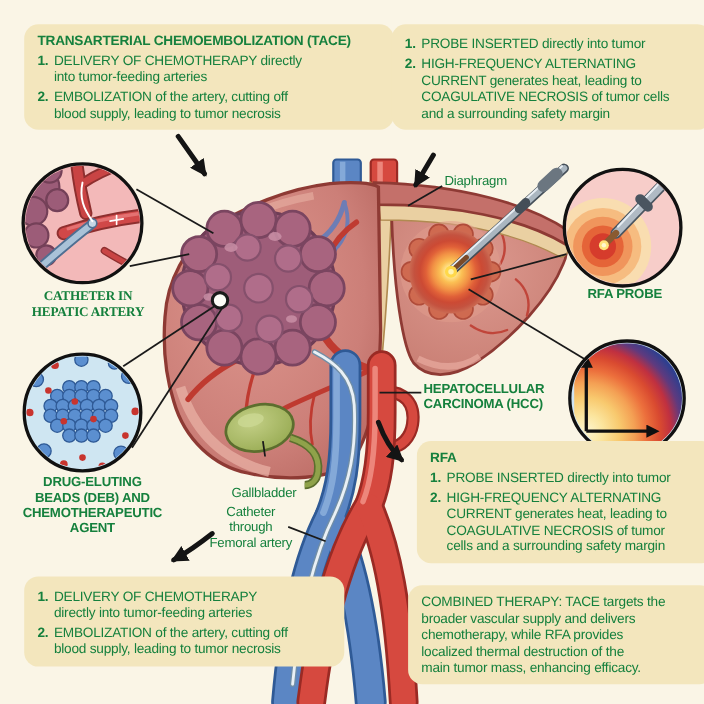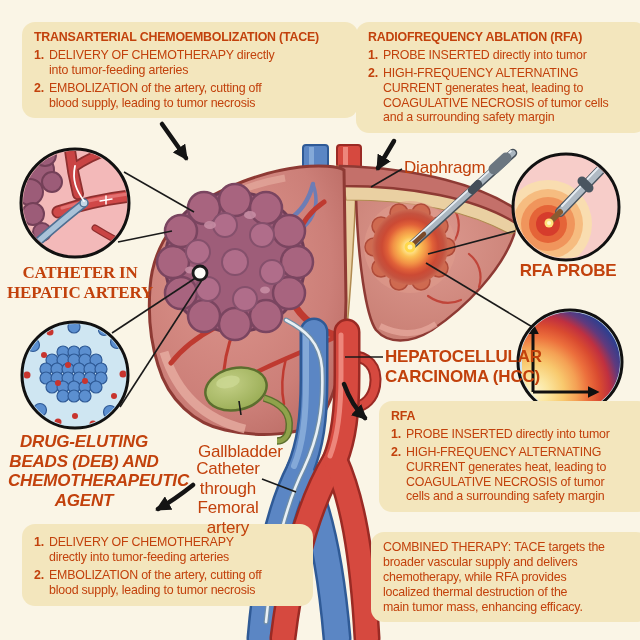--- a/index.html
+++ b/index.html
@@ -1,32 +1,32 @@
 <!DOCTYPE html>
 <html><head>
 <meta charset="utf-8">
 <style>
   html,body{margin:0;padding:0;}
   #stage{
     position:relative;width:640px;height:640px;overflow:hidden;
     background:#faf5e6;
-    font-family:"Liberation Sans",sans-serif;color:#c2410c;
+    font-family:"Liberation Sans",sans-serif;color:#15803d;
   }
   #art{position:absolute;left:0;top:0;z-index:1;}
   .panel{
     position:absolute;z-index:3;background:#f3e6bd;border-radius:13px;
     padding:8px 12px;font-size:12.4px;line-height:1.2;letter-spacing:-0.2px;
   }
   .ptitle{font-weight:700;margin-bottom:2px;white-space:pre-line;}
   .li{display:flex;margin-top:3px;}
   .num{width:15px;flex:none;font-weight:700;}
   .txt{flex:1;white-space:pre-line;}
   .b{font-weight:400;}
   .lbl{
-    position:absolute;z-index:3;font-size:17px;line-height:1.16;
+    position:absolute;z-index:3;font-size:12px;line-height:1.16;
     white-space:pre-line;letter-spacing:-0.2px;
   }
   .bold{font-weight:700;}
   .ctr{text-align:center;}
 </style>
 </head>
 <body>
 
 <div id="stage">
 
@@ -385,21 +385,20 @@
         </div>
         <div class="li">
           <span class="num">2.</span>
           <span class="txt"><span class="b">EMBOLIZATION</span><span> of the artery, cutting off
 blood supply, leading to tumor necrosis</span></span>
         </div>
       </div>
   </div>
 
   <div class="panel" style="left:356px;top:22px;width:267px;">
-    <div class="ptitle">RADIOFREQUENCY ABLATION (RFA)</div>
     <div>
         <div class="li">
           <span class="num">1.</span>
           <span class="txt"><span class="b">PROBE INSERTED</span><span> directly into tumor</span></span>
         </div>
         <div class="li">
           <span class="num">2.</span>
           <span class="txt"><span class="b">HIGH-FREQUENCY ALTERNATING
 CURRENT</span><span> generates heat, leading to
 </span><span class="b">COAGULATIVE NECROSIS</span><span> of tumor cells
@@ -443,21 +442,21 @@
   <div class="panel" style="left:371px;top:532px;width:254px;">
     <div class="txt"><span class="b">COMBINED THERAPY:</span><span> TACE targets the
 broader vascular supply and delivers
 chemotherapy, while RFA provides
 localized thermal destruction of the
 main tumor mass, enhancing efficacy.</span></div>
   </div>
 
   <div class="lbl bold ctr" style="left:5px;top:263px;width:150px;font-family:Liberation Serif, serif;">CATHETER IN
 HEPATIC ARTERY</div>
-  <div class="lbl bold ctr" style="left:8px;top:432px;width:152px;font-style:italic;">DRUG-ELUTING
+  <div class="lbl bold ctr" style="left:8px;top:432px;width:152px;">DRUG-ELUTING
 BEADS (DEB) AND
 CHEMOTHERAPEUTIC
 AGENT</div>
   <div class="lbl" style="left:404px;top:158px;">Diaphragm</div>
   <div class="lbl bold" style="left:385px;top:347px;">HEPATOCELLULAR
 CARCINOMA (HCC)</div>
   <div class="lbl bold ctr" style="left:508px;top:261px;width:120px;">RFA PROBE</div>
   <div class="lbl ctr" style="left:198px;top:415px;width:84px;margin-top:27px;">Gallbladder</div>
   <div class="lbl ctr" style="left:184px;top:459px;width:88px;">Catheter
 through

